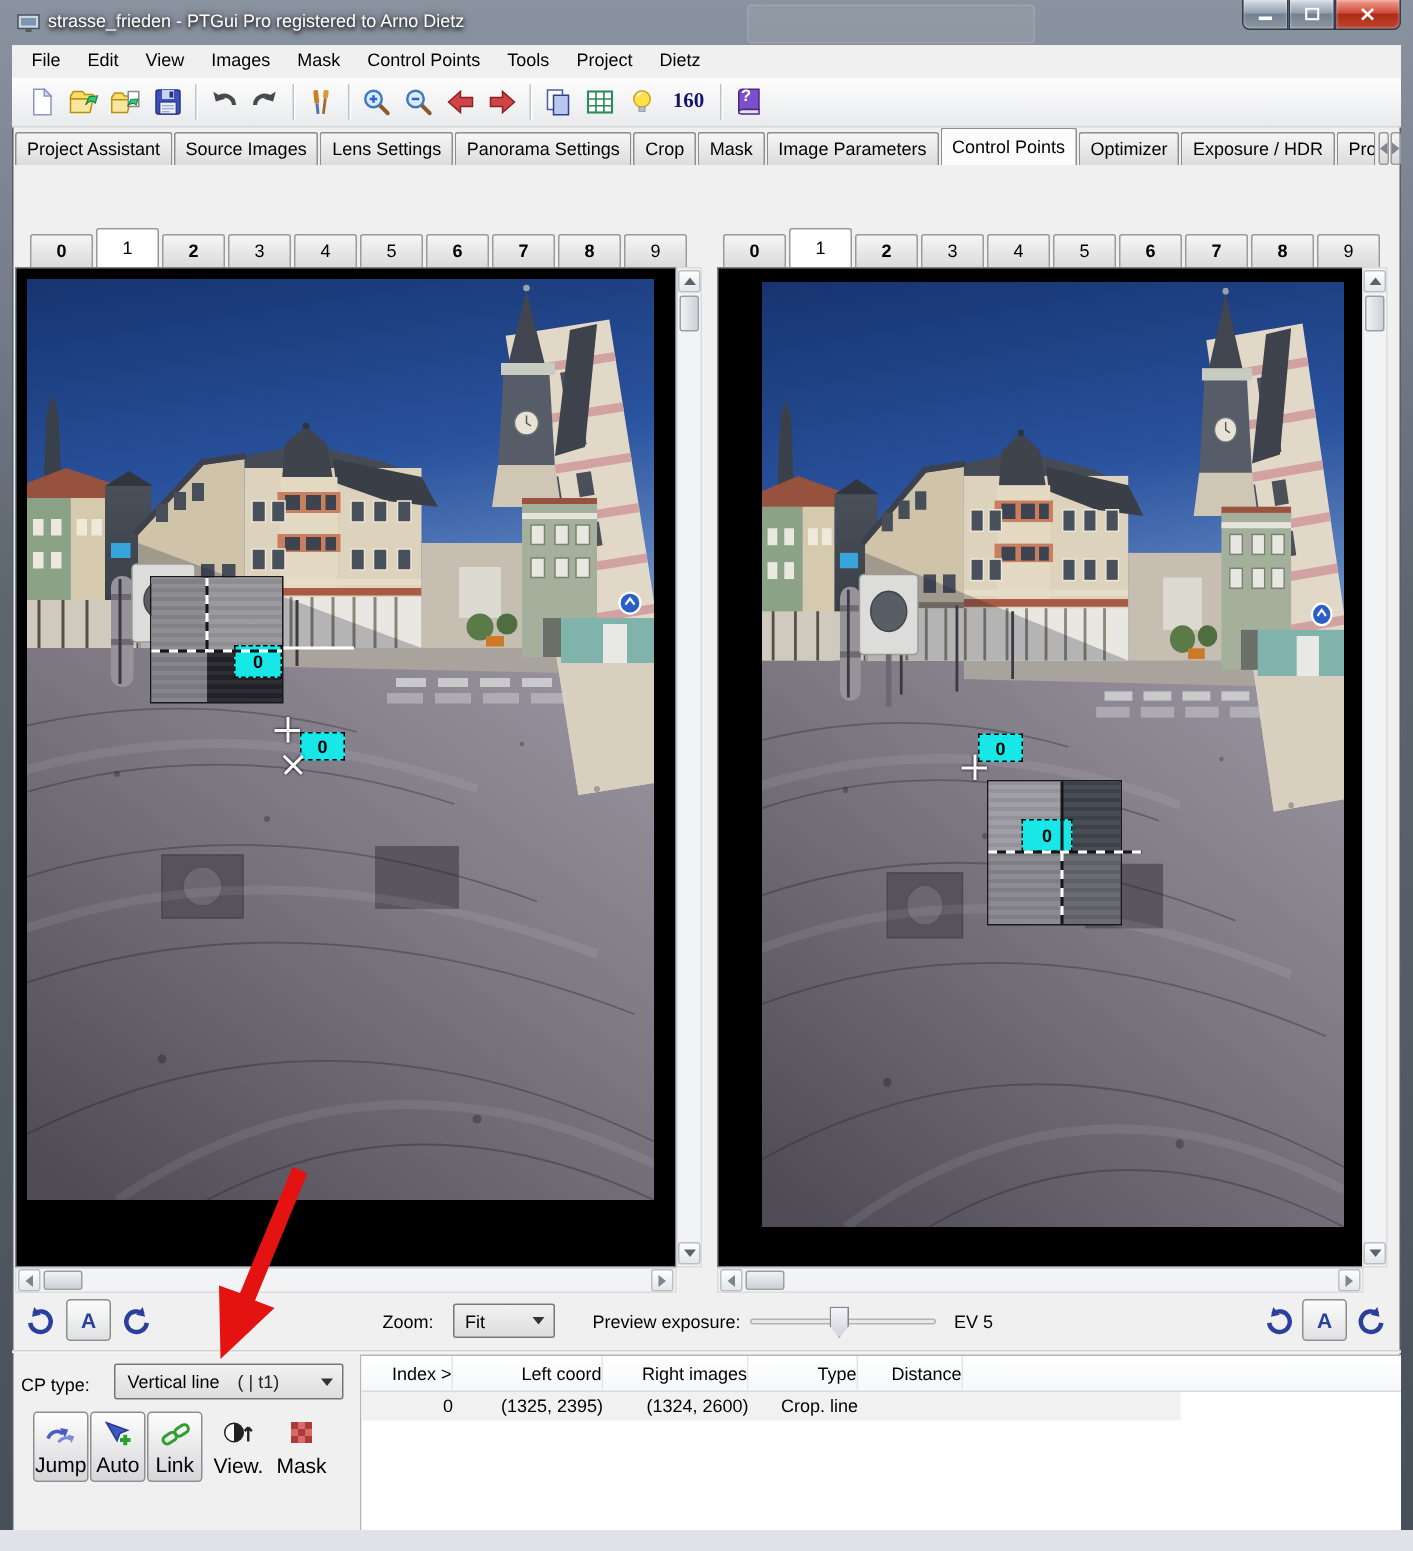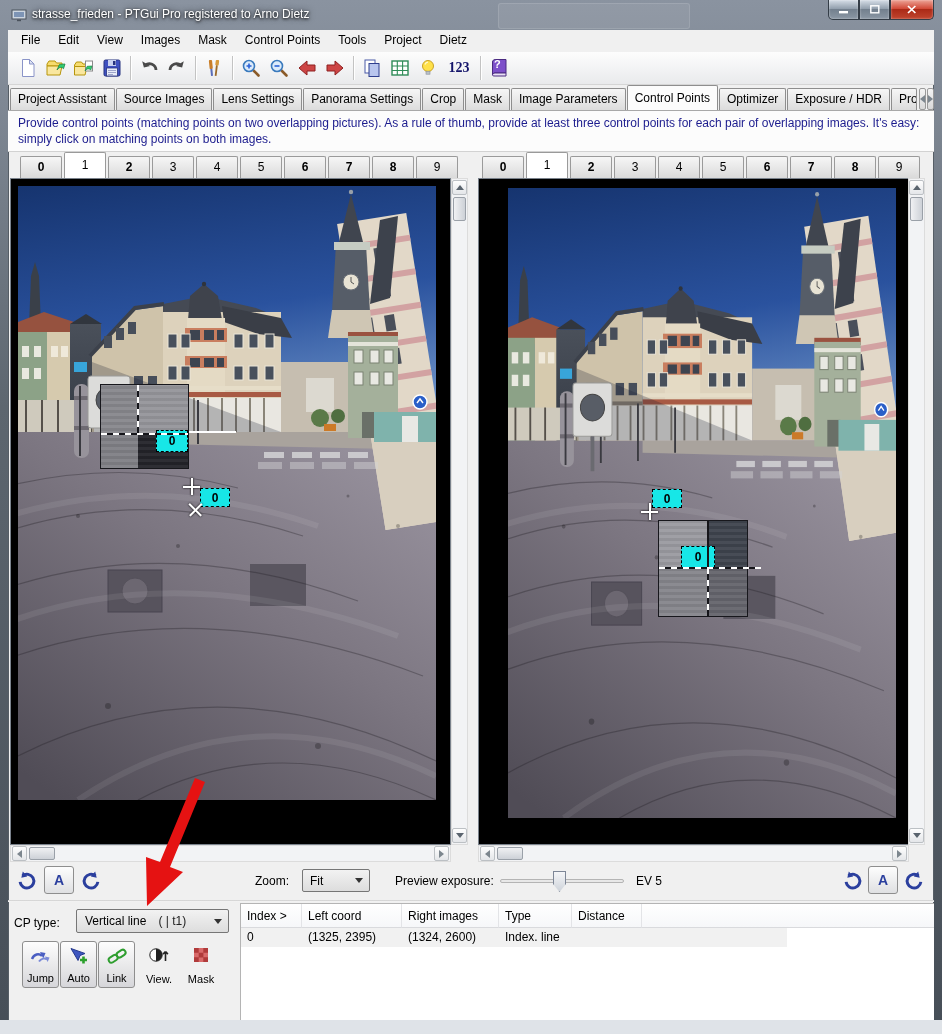--- a/index.html
+++ b/index.html
@@ -72,29 +72,29 @@
   .abtn{width:28px;height:26px;border:1px solid #8e8e8e;border-radius:3px;background:linear-gradient(180deg,#fdfdfd,#dfe0e2);
         color:#2b3f9e;font-weight:bold;font-size:14px;display:flex;align-items:center;justify-content:center;}
   .combo{border:1px solid #767676;border-radius:2px;background:linear-gradient(180deg,#f2f2f2,#dddddd);display:flex;align-items:center;box-sizing:border-box;}
   .combo .arr{margin-left:auto;margin-right:6px;width:0;height:0;border-left:4px solid transparent;border-right:4px solid transparent;border-top:5px solid #333;}
   .slider-track{position:absolute;height:4px;background:#e8e8e8;border:1px solid #b4b4b4;border-radius:2px;box-sizing:border-box;}
   .slider-thumb{position:absolute;width:11px;height:19px;background:linear-gradient(180deg,#f4f5f7,#cfd4db);border:1px solid #7d8696;
         clip-path:polygon(0 0,100% 0,100% 62%,50% 100%,0 62%);}
   
   .hline{left:8px;top:900px;width:926px;height:2px;background:linear-gradient(180deg,#c9c9c9,#ffffff);}
   .vline{left:240px;top:903px;width:1px;height:123px;background:#b4b4b4;}
-  .cptable{left:241px;top:903px;width:693px;height:123px;background:#fff;border-top:1px solid #b4b4b4;box-sizing:border-box;}
+  .cptable{left:241px;top:903px;width:693px;height:123px;background:#fff;border-top:1px solid #b4b4b4;box-sizing:border-box;text-align:right;}
   .th{position:absolute;top:0;height:24px;line-height:24px;background:linear-gradient(180deg,#ffffff,#f6f7f9);
       border-right:1px solid #e3e4e7;border-bottom:1px solid #d9dadd;padding-left:6px;box-sizing:border-box;}
   .rowband{position:absolute;top:24px;left:0;width:546px;height:19px;background:#f1f1f1;}
   .td{position:absolute;top:24px;height:19px;line-height:19px;padding-left:6px;box-sizing:border-box;}
   .actbtn{position:absolute;width:37px;height:47px;border:1px solid #8e8e8e;border-radius:3px;
         background:linear-gradient(180deg,#fdfdfd,#e2e2e4 70%,#d6d6da);text-align:center;box-sizing:border-box;}
   .actflat{position:absolute;width:42px;height:47px;text-align:center;}
-  .actbtn .lab,.actflat .lab{position:absolute;bottom:3px;left:0;right:0;font-size:11px;}
+  .actbtn .lab,.actflat .lab{position:absolute;bottom:3px;left:0;right:0;font-size:14px;}
   .actbtn svg,.actflat svg{margin-top:5px;}
   .arrow-overlay{left:0;top:0;width:942px;height:1034px;z-index:50;pointer-events:none;}
 </style>
 </head>
 <body>
 
 <div id="win">
 
   <div class="a titlebar">
     <div class="a ghost"></div>
@@ -235,21 +235,21 @@
         </svg>
       </div>
     <div class="tbtn">
         <svg width="22" height="22" viewBox="0 0 22 22">
           <circle cx="11" cy="9" r="5.5" fill="#ffe14a" stroke="#c9a227"></circle>
           <rect x="9" y="14.2" width="4" height="3" fill="#b9c0c8" stroke="#8a9098" stroke-width=".6"></rect>
           <path d="M8 7.5c.6-1.6 2-2.4 3-2.4" stroke="#fff8d0" stroke-width="1.2" fill="none"></path>
         </svg>
       </div>
     <div class="tbtn" style="width:34px">
-        <span class="count123">123</span>
+        <span class="count123">160</span>
       </div>
     <div class="tsep"></div>
     <div class="tbtn" style="position:relative">
         <svg width="22" height="22" viewBox="0 0 22 22">
           <path d="M4.5 5c0-1.5 1.2-2.5 2.6-2.5H18v13.5H7.1c-1.4 0-2.6.8-2.6 2z" fill="#7d4fc9" stroke="#4a2a80"></path>
           <path d="M4.5 18c0-1.1 1.2-2 2.6-2H18v3H7.1c-1.6 0-2.6-.2-2.6-1z" fill="#e8e0f5" stroke="#4a2a80"></path>
         </svg>
         <span style="position:absolute;left:9px;top:3px;color:#fff;font-weight:bold;font-size:11px">?</span>
       </div>
   </div>
@@ -267,23 +267,20 @@
     <div class="mtab">Exposure / HDR</div>
     <div class="mtab clip">Project Se</div>
     <div class="tab-scroll">
         <span class="tri-l"></span>
       </div>
     <div class="tab-scroll">
         <span class="tri-r"></span>
       </div>
   </div>
 
-  <div class="a infobar">
-    <div class="info-text">Provide control points (matching points on two overlapping pictures). As a rule of thumb, provide at least three control points for each pair of overlapping images. It's easy: simply click on matching points on both images.</div>
-  </div>
 
   <div class="a ntabs" style="left:20px">
     <div class="ntab b">0</div>
     <div class="ntab sel">1</div>
     <div class="ntab b">2</div>
     <div class="ntab">3</div>
     <div class="ntab">4</div>
     <div class="ntab">5</div>
     <div class="ntab b">6</div>
     <div class="ntab b">7</div>
@@ -611,21 +608,21 @@
     <div class="th" style="left:0;width:61px">Index &gt;</div>
     <div class="th" style="left:61px;width:100px">Left coord</div>
     <div class="th" style="left:161px;width:97px">Right images</div>
     <div class="th" style="left:258px;width:73px">Type</div>
     <div class="th" style="left:331px;width:70px">Distance</div>
     <div class="th" style="left:401px;width:292px;border-right:none"></div>
     <div class="rowband"></div>
     <div class="td" style="left:0;width:61px">0</div>
     <div class="td" style="left:61px;width:100px">(1325, 2395)</div>
     <div class="td" style="left:161px;width:97px">(1324, 2600)</div>
-    <div class="td" style="left:258px;width:73px">Index. line</div>
+    <div class="td" style="left:258px;width:73px">Crop. line</div>
     <div class="td" style="left:331px;width:70px"></div>
   </div>
 
   <div class="actbtn a" style="left:22px;top:941px">
     <svg width="24" height="18" viewBox="0 0 24 18">
         <path d="M3 12c2-5 7-6 10-3" fill="none" stroke="#4a5ec2" stroke-width="2.4"></path>
         <path d="M11 5l5.5 1-2.2 5.5z" fill="#4a5ec2"></path>
         <path d="M10 14.5c2-3 6-4 8-2" fill="none" stroke="#7a8ad8" stroke-width="2"></path>
         <path d="M16 9.5l4.5 1-1.8 4.5z" fill="#7a8ad8"></path>
       </svg>

